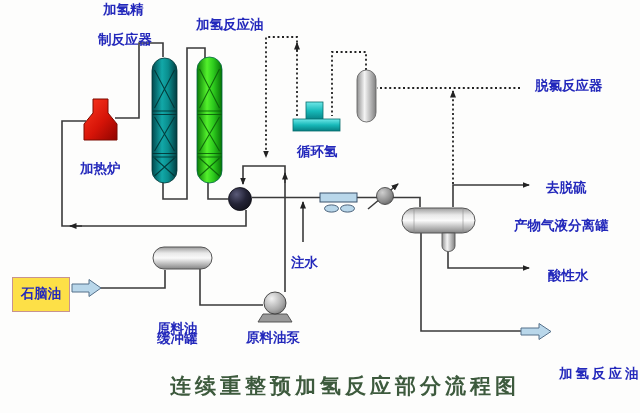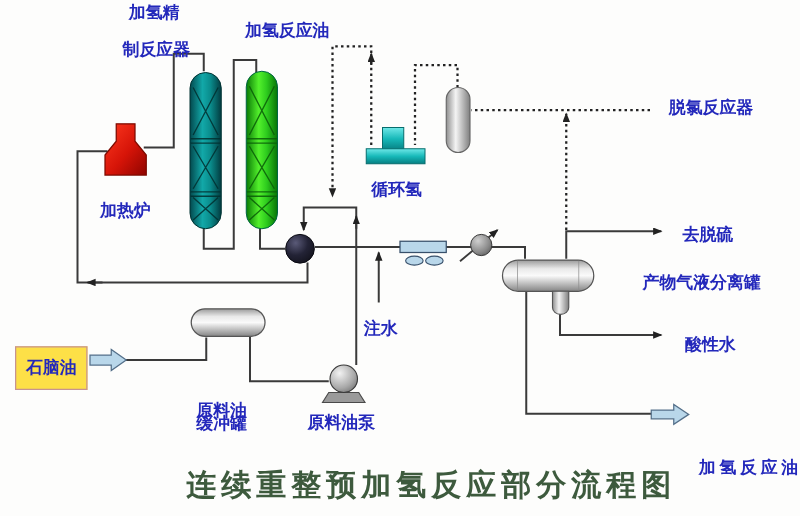--- a/index.html
+++ b/index.html
@@ -14,21 +14,21 @@
   }
   .lbl-wide{letter-spacing:3px;margin-top:36px;}
   #naphtha-box{
     position:absolute;left:12px;top:277px;width:56px;height:33px;
     border:1.5px solid #c79390;background:#fde047;
     display:flex;align-items:center;justify-content:center;
   }
   #main-title{
     position:absolute;left:130px;top:372px;width:430px;text-align:center;
     font-family:"Liberation Serif","DejaVu Serif",serif;
-    font-size:24px;font-weight:bold;color:#3d5a3d;letter-spacing:4px;
+    font-size:21px;font-weight:bold;color:#3d5a3d;letter-spacing:4px;
   }
 </style>
 </head>
 <body>
 
 <div id="stage">
 
 <svg id="diagram-svg" width="640" height="413" viewBox="0 0 640 413">
   <defs>
     <marker id="ah" markerWidth="9" markerHeight="8" refX="6.5" refY="3" orient="auto" markerUnits="userSpaceOnUse">

